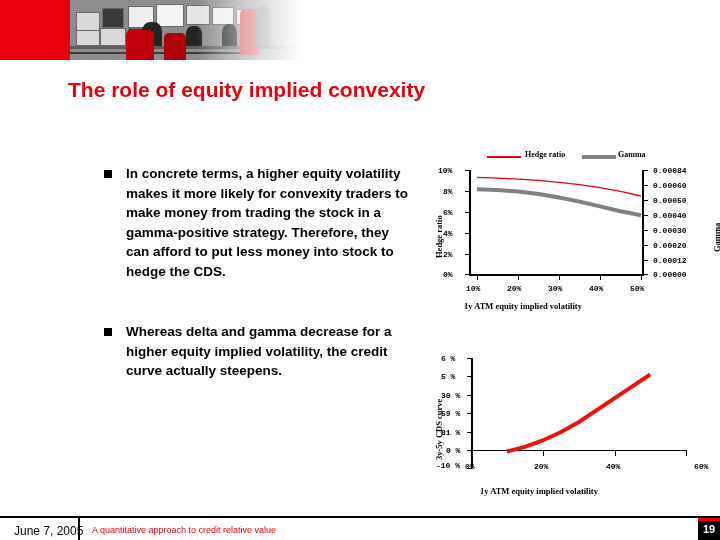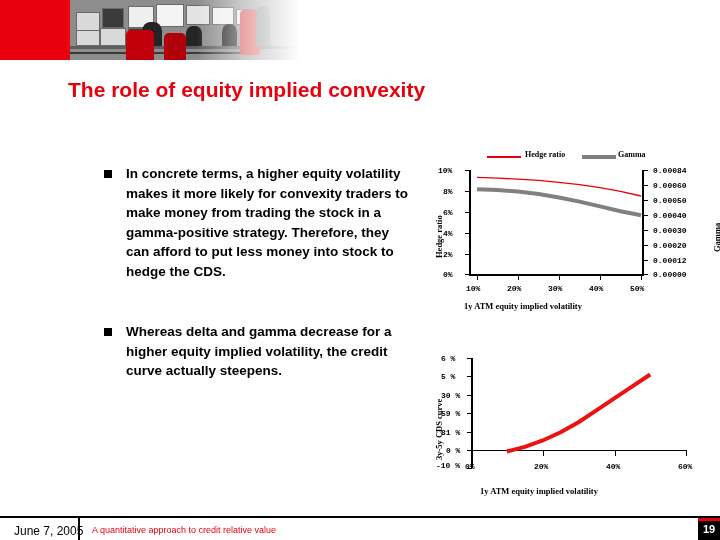--- a/index.html
+++ b/index.html
@@ -178,21 +178,21 @@
   <div class="tlab" style="left:22px;top:96px;">0 %</div>
   <div class="tlab" style="left:12px;top:111px;">-10 %</div>
 
   <div class="tickv" style="left:47px;top:101px;"></div>
   <div class="tickv" style="left:119px;top:101px;"></div>
   <div class="tickv" style="left:191px;top:101px;"></div>
   <div class="tickv" style="left:262px;top:101px;"></div>
   <div class="tlab" style="left:41px;top:112px;">0%</div>
   <div class="tlab" style="left:110px;top:112px;">20%</div>
   <div class="tlab" style="left:182px;top:112px;">40%</div>
-  <div class="tlab" style="left:254px;top:112px;">60%</div>
+  <div class="tlab" style="left:270px;top:112px;">60%</div>
 
   <div class="atitle" style="left:56px;top:136px;">1y ATM equity implied volatility</div>
   <div class="atitle vtitle" style="left:10px;top:110px;">3y-5y CDS curve</div>
 
   <svg id="c2svg" width="296" height="155" style="position:absolute;left:0;top:0;pointer-events:none;">
     <polyline id="c2s0" fill="none" stroke="#ee1111" stroke-width="4" points="82.8,101.5 100.8,96.9 118.7,90.5 136.6,82.3 154.5,72.2 172.4,60.3 190.3,48.3 208.3,36.4 226.2,24.5"></polyline>
   </svg>
 </div>
 
 <div class="foot-rule"></div>

